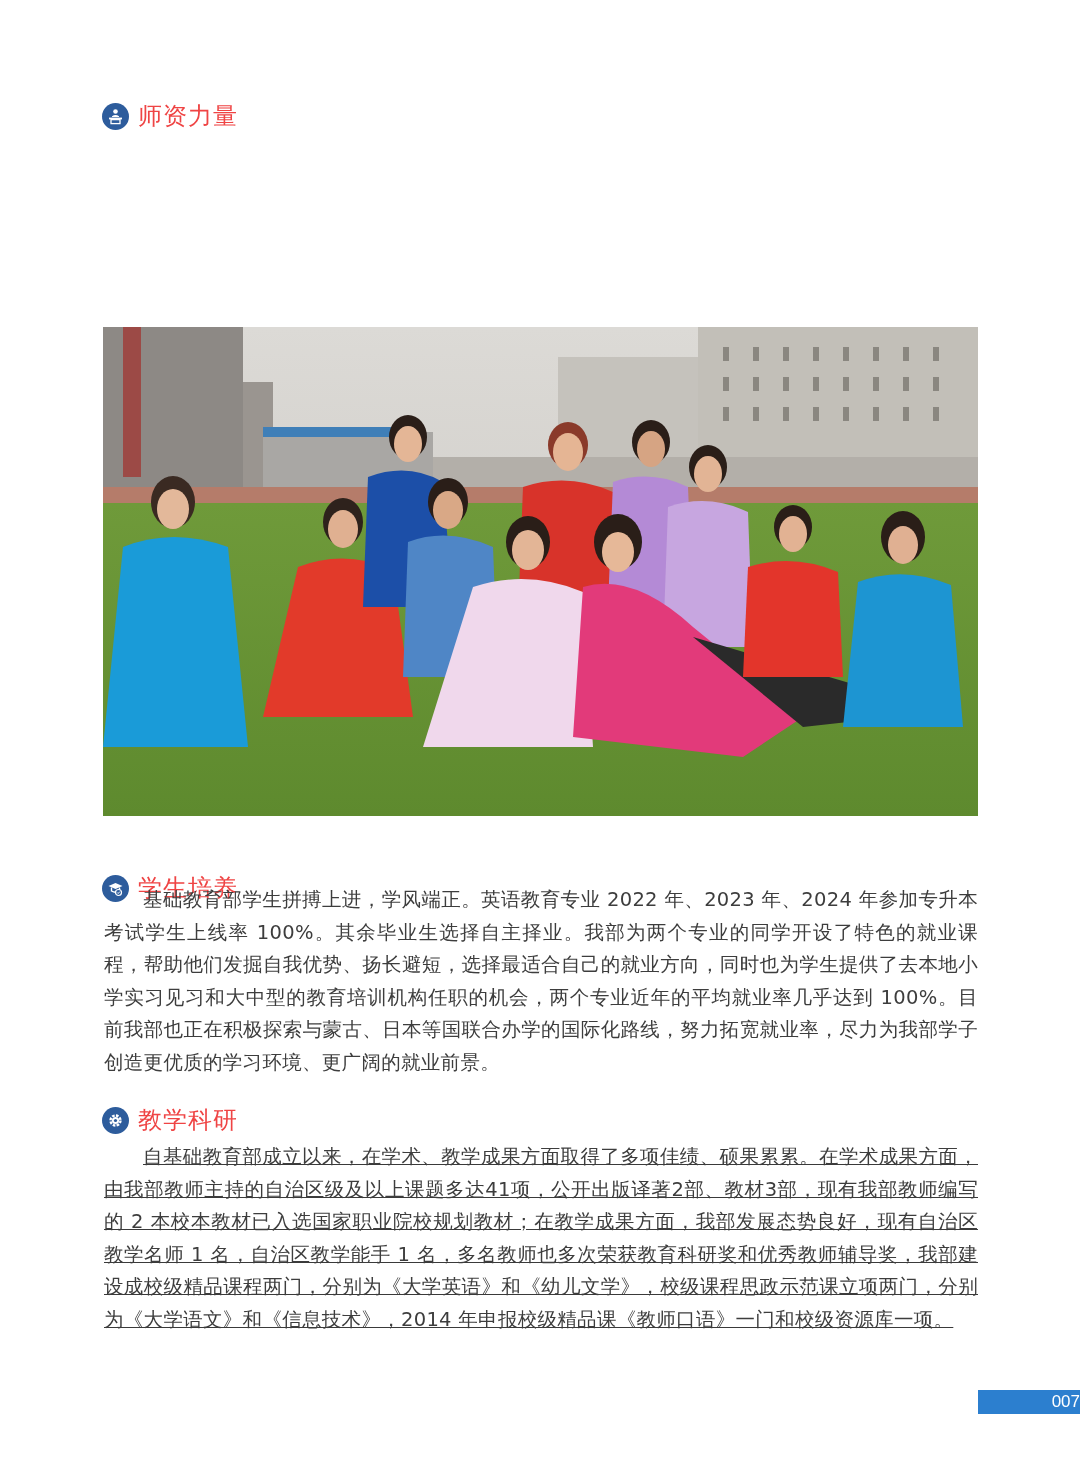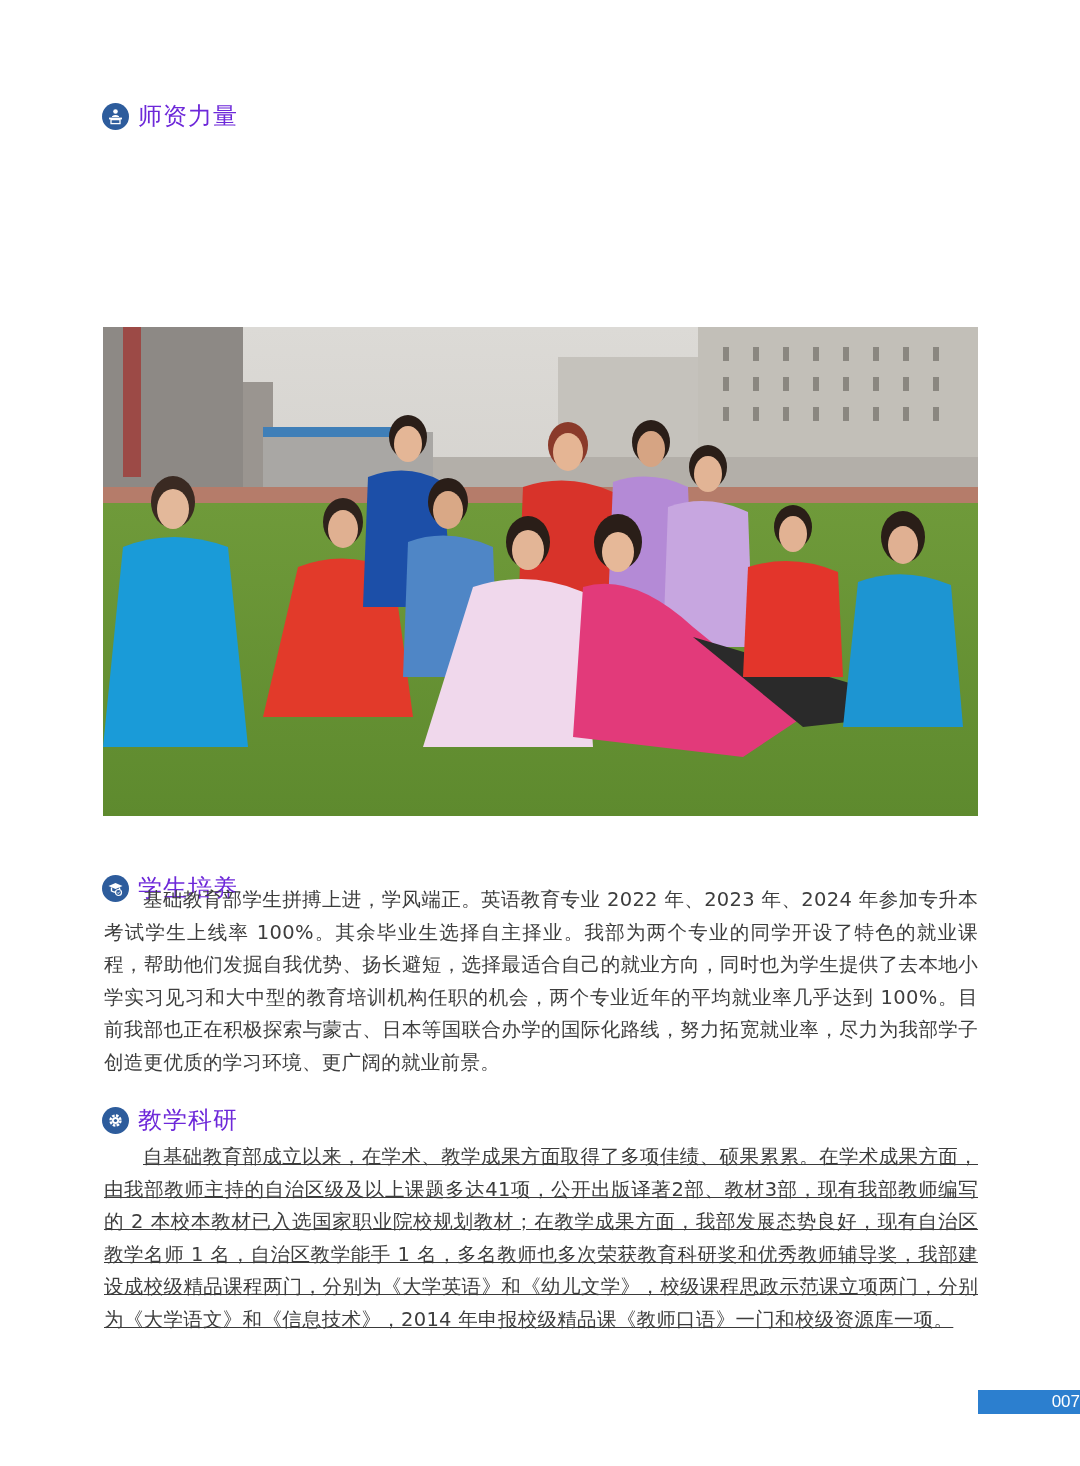--- a/index.html
+++ b/index.html
@@ -26,21 +26,21 @@
       background: #2d5c9c;
       display: flex;
       align-items: center;
       justify-content: center;
       margin-right: 9px;
       flex-shrink: 0;
     }
     .section-icon svg { display: block; }
     .section-title {
       font-size: 24px;
-      color: #6d28d9;
+      color: #ef4444;
       letter-spacing: 1px;
       line-height: 32px;
     }
     .para-block {
       position: absolute;
       left: 104px;
       width: 874px;
     }
     .para {
       margin: 0;

